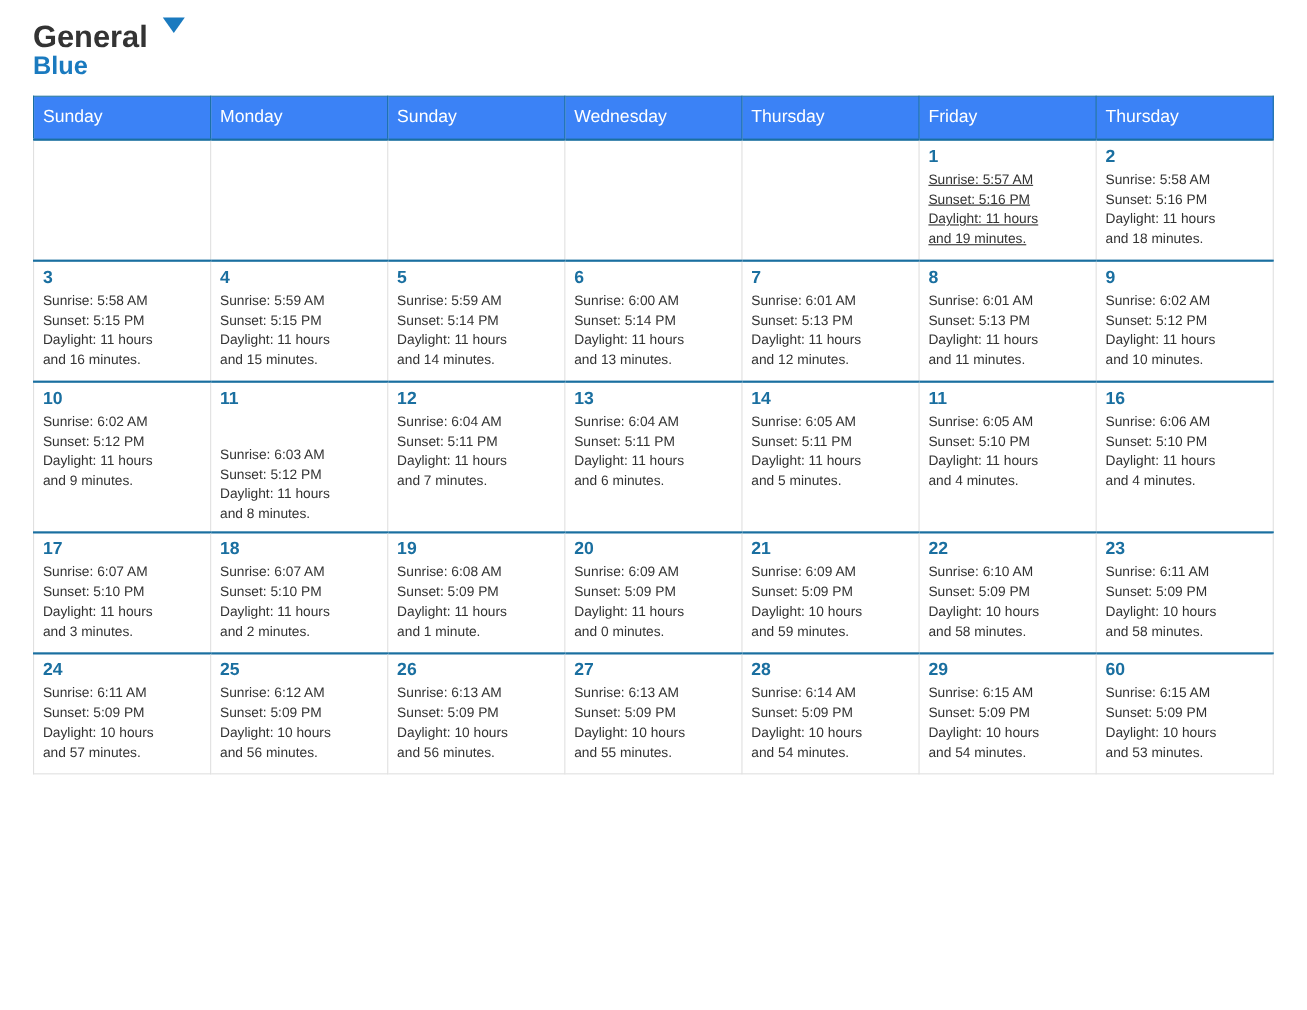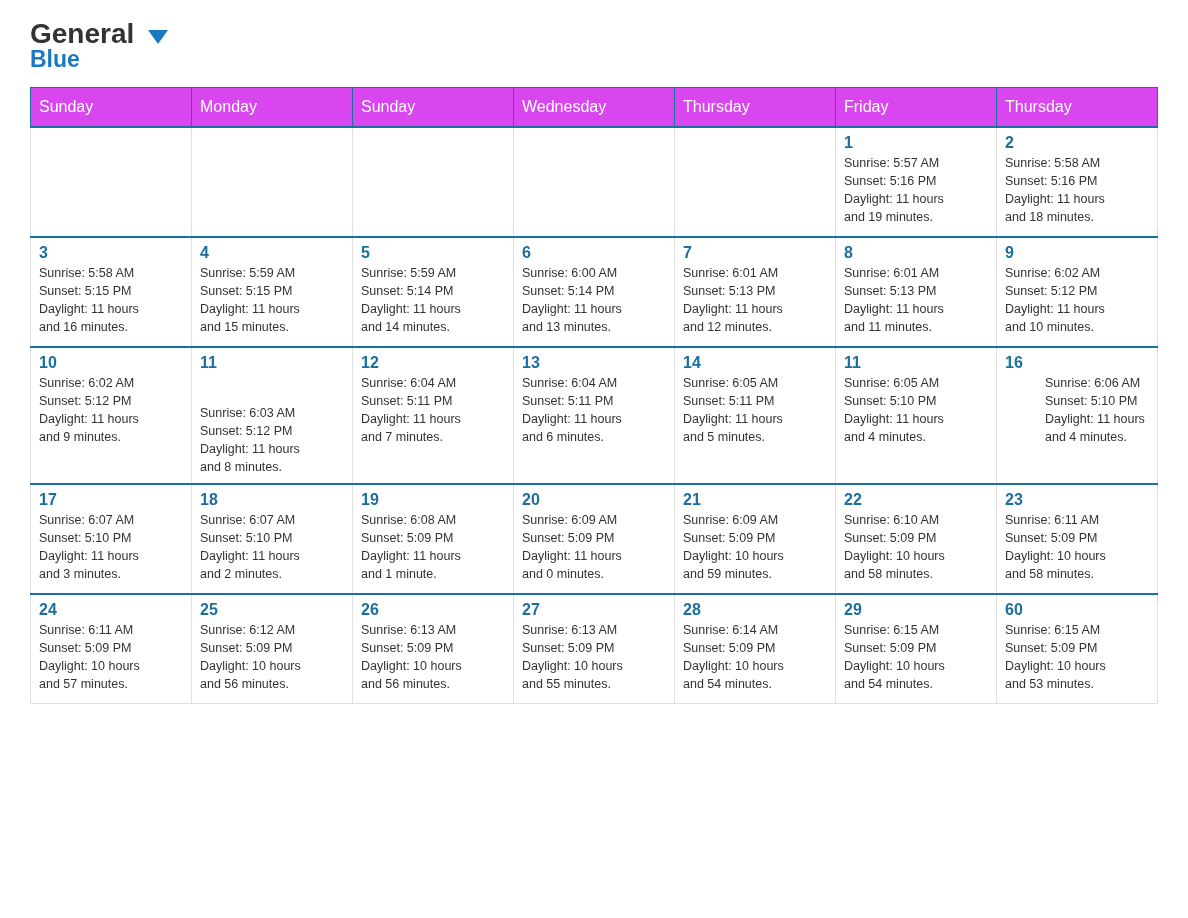--- a/index.html
+++ b/index.html
@@ -59,21 +59,21 @@
       font-size: 22px;
       color: #555;
       margin-top: 4px;
     }
     table {
       width: 100%;
       border-collapse: collapse;
       table-layout: fixed;
     }
     thead tr {
-      background-color: #d946ef;
+      background-color: #3b82f6;
     }
     thead th {
       color: #fff;
       font-size: 16px;
       font-weight: normal;
       padding: 10px 8px;
       text-align: left;
       border: 1px solid #1a6fa0;
     }
     tbody td {
@@ -104,21 +104,21 @@
     }
     .empty-cell {
       background: #fff;
     }
   </style>
 </head>
 <body>
 
 <div class="header-area">
   <div class="logo">
-    <div style="display:flex; align-items:flex-end;gap:12px;">
+    <div style="display:flex; align-items:flex-start;gap:12px;">
       <span class="logo-text-general">General</span>
       <span class="logo-triangle"></span>
     </div>
     <span class="logo-text-blue">Blue</span>
   </div>
   <div class="title-area">
   </div>
 </div>
 
 <table>
@@ -135,21 +135,21 @@
   </thead>
   <tbody id="calendar-body">
   <tr>
         <td class="empty-cell"></td>
         <td class="empty-cell"></td>
         <td class="empty-cell"></td>
         <td class="empty-cell"></td>
         <td class="empty-cell"></td>
         <td>
           <span class="day-number">1</span>
-          <div class="day-info" style="white-space: pre-line;">Sunrise: 5:57 AM
+          <div class="day-info" style="white-space: pre-line; text-decoration: underline;">Sunrise: 5:57 AM
 Sunset: 5:16 PM
 Daylight: 11 hours
 and 19 minutes.</div>
         </td>
         <td>
           <span class="day-number">2</span>
           <div class="day-info" style="white-space: pre-line;">Sunrise: 5:58 AM
 Sunset: 5:16 PM
 Daylight: 11 hours
 and 18 minutes.</div>
@@ -244,21 +244,21 @@
         </td>
         <td>
           <span class="day-number">11</span>
           <div class="day-info" style="white-space: pre-line;">Sunrise: 6:05 AM
 Sunset: 5:10 PM
 Daylight: 11 hours
 and 4 minutes.</div>
         </td>
         <td>
           <span class="day-number">16</span>
-          <div class="day-info" style="white-space: pre-line; margin-left: 40px;">Sunrise: 6:06 AM
+          <div class="day-info" style="white-space: pre-line;">Sunrise: 6:06 AM
 Sunset: 5:10 PM
 Daylight: 11 hours
 and 4 minutes.</div>
         </td>
       </tr>
       <tr>
         <td>
           <span class="day-number">17</span>
           <div class="day-info" style="white-space: pre-line;">Sunrise: 6:07 AM
 Sunset: 5:10 PM

